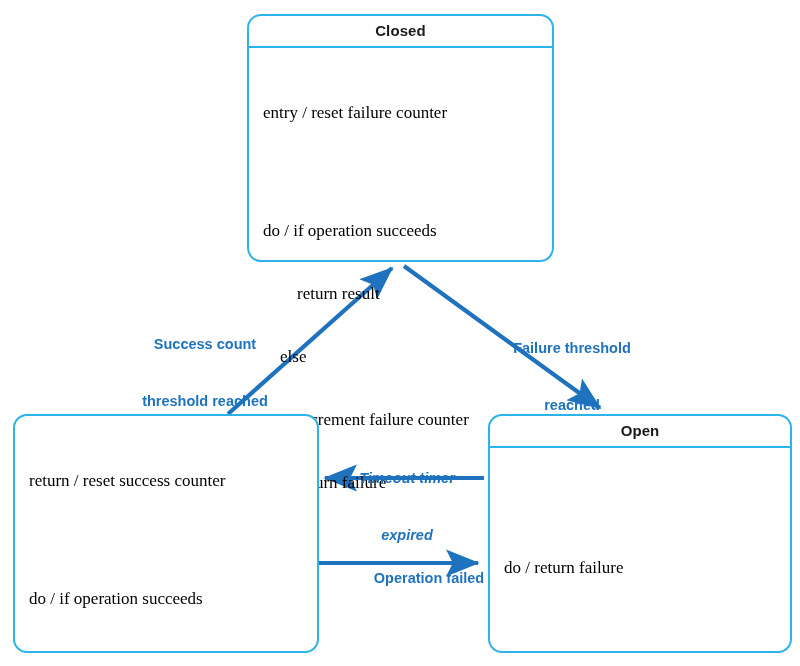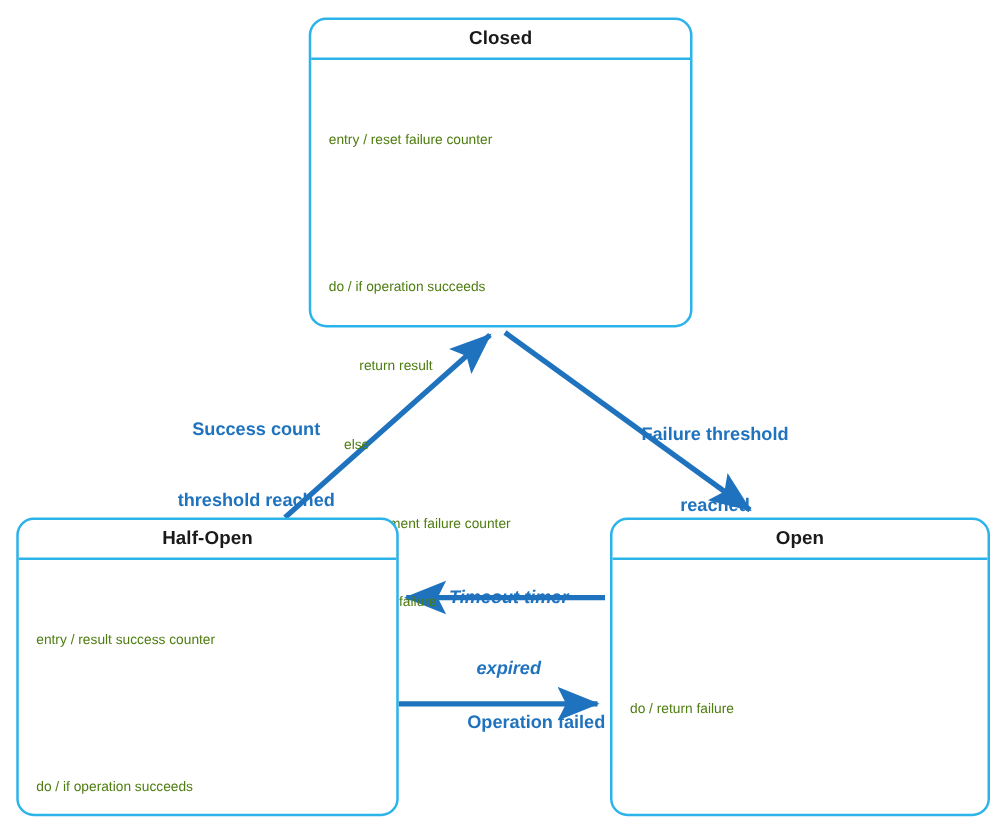--- a/index.html
+++ b/index.html
@@ -33,24 +33,25 @@
     font-weight: bold;
     font-size: 15px;
     color: #1a1a1a;
     padding: 6px 0 7px 0;
     border-bottom: 2px solid #2bb3ea;
     letter-spacing: .1px;
   }
   .state-body {
     box-sizing: border-box;
     padding: 12px 14px 10px 14px;
-    font-size: 11px;
+    font-size: 17px;
     line-height: 21px;
-    color: #4d7c0f;
+    color: #000000;
     white-space: pre;
+    font-family: Liberation Serif, serif;
   }
   .state-body .blank {
     display: block;
     height: 13px;
   }
   .state-body .ln {
     display: block;
     white-space: pre;
   }
 
@@ -122,23 +123,22 @@
       <span class="ln">        return result</span>
       <span class="ln">    else</span>
       <span class="ln">        increment failure counter</span>
       <span class="ln">        return failure</span>
       <span class="blank"></span>
       <span class="ln">exit /</span>
     </div>
   </div>
 
   <div class="state-box" id="box-halfopen">
-    <div class="state-title">Half-Open</div>
     <div class="state-body">
-      <span class="ln">entry / result success counter</span>
+      <span class="ln">return / reset success counter</span>
       <span class="blank"></span>
       <span class="ln">do / if operation succeeds</span>
       
       
       
       
       
       
     </div>
   </div>

